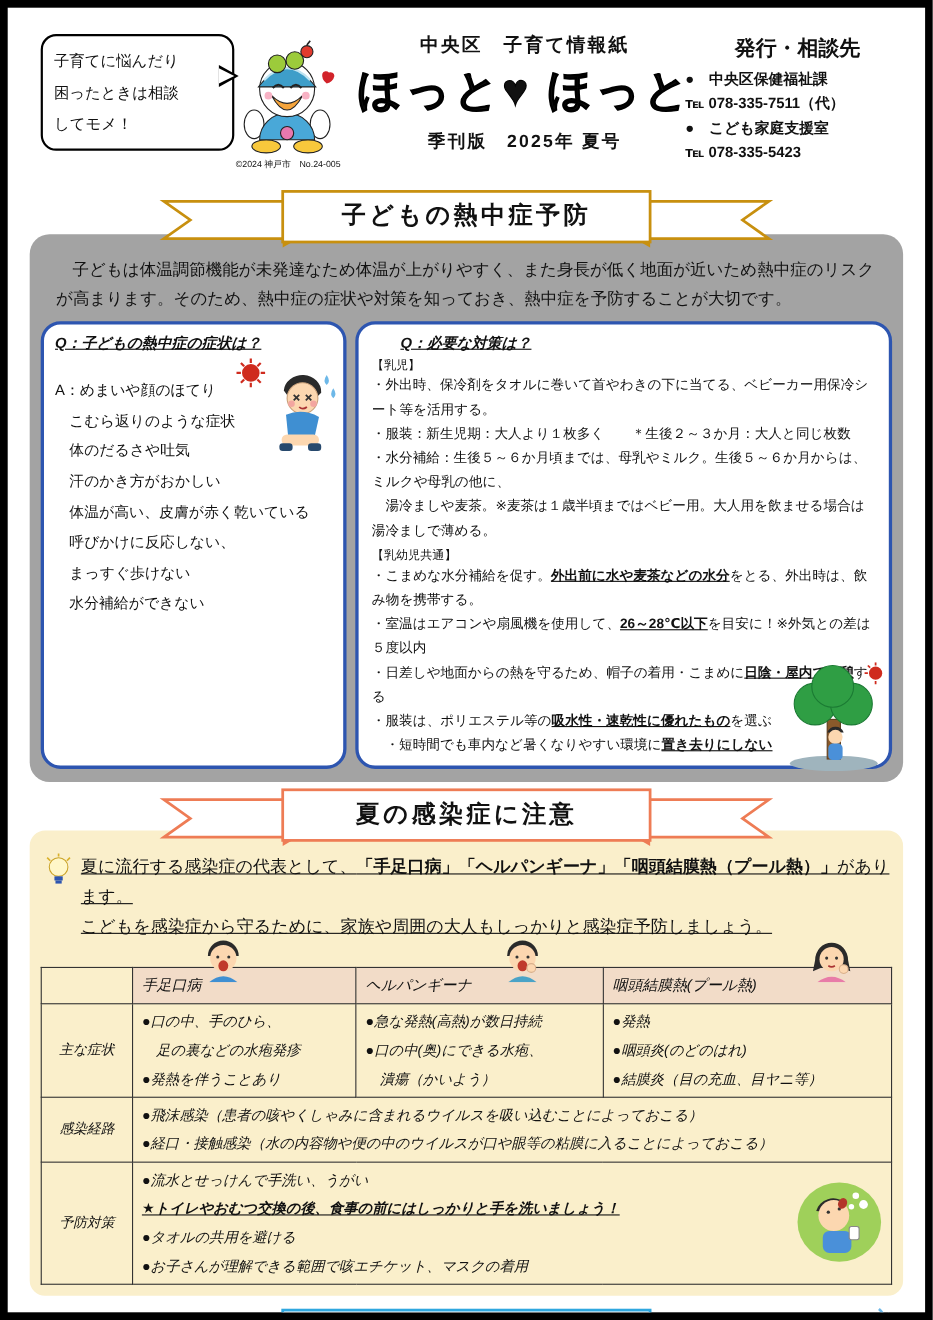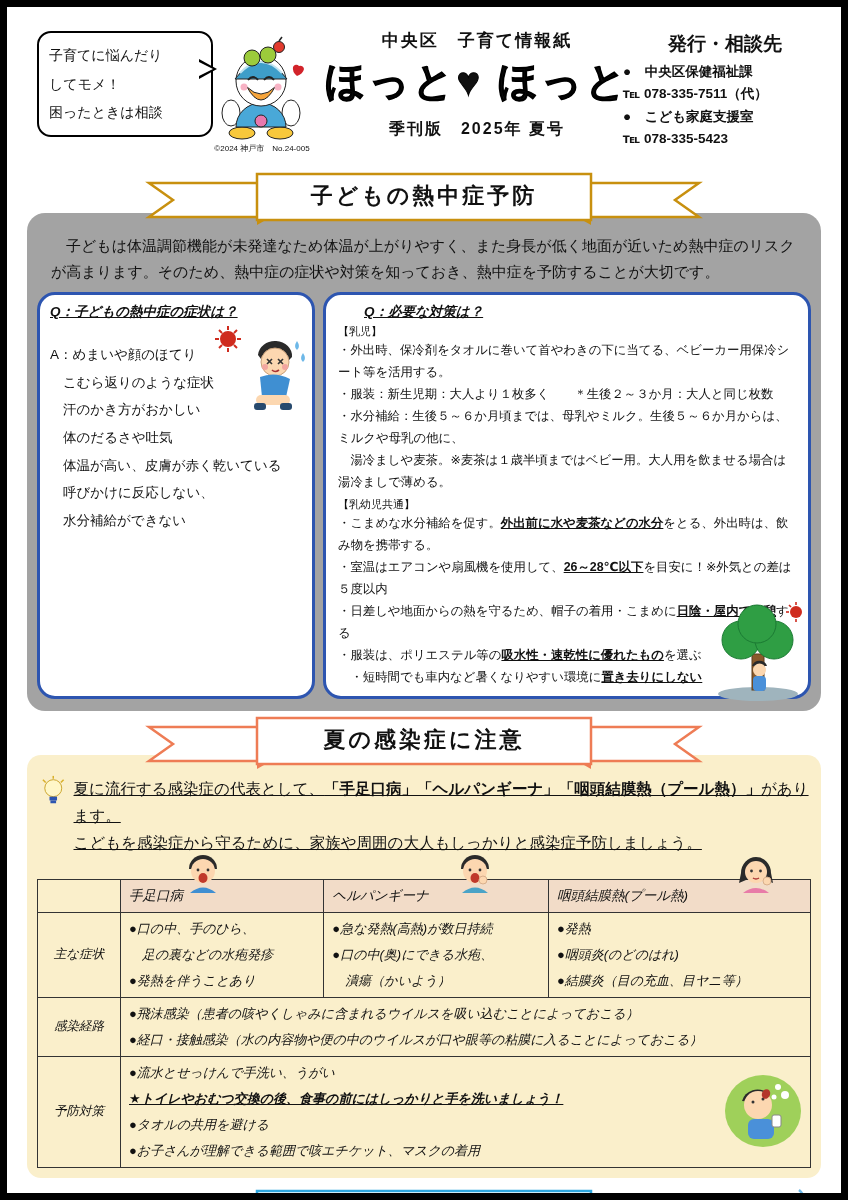--- a/index.html
+++ b/index.html
@@ -69,22 +69,22 @@
   .momicon{position:absolute;right:2px;top:-4px;z-index:6;}
 </style>
 </head>
 <body>
 
 <div class="page">
 
   <div class="hdr">
     <div class="bubble">
       <div>子育てに悩んだり</div>
+      <div>困ったときは相談</div>
       <div>してモメ！</div>
-      <div>困ったときは相談</div>
     </div>
 
     <div class="mascot-wrap">
       <svg width="92" height="106" viewBox="0 0 92 106">
         <ellipse cx="26" cy="98" rx="13" ry="6" fill="#f8c83c" stroke="#222"></ellipse>
         <ellipse cx="64" cy="98" rx="13" ry="6" fill="#f8c83c" stroke="#222"></ellipse>
         <ellipse cx="15" cy="78" rx="9" ry="13" fill="#fff" stroke="#222"></ellipse>
         <ellipse cx="75" cy="78" rx="9" ry="13" fill="#fff" stroke="#222"></ellipse>
         <path d="M20,92 a25,24 0 0 1 50,0 z" fill="#49a8d8" stroke="#222"></path>
         <circle cx="45" cy="86" r="6" fill="#e878ae" stroke="#222"></circle>
@@ -162,24 +162,25 @@
           <circle cx="51" cy="42" r="3" fill="#f3a6a0"></circle>
           <circle cx="71" cy="42" r="3" fill="#f3a6a0"></circle>
           <path d="M46,52 q15,-6 30,2 l-4,18 q-12,6 -24,0 z" fill="#3f8fd2"></path>
           <rect x="42" y="70" width="34" height="10" rx="5" fill="#fcd7b0"></rect>
           <rect x="40" y="78" width="12" height="7" rx="3" fill="#27496d"></rect>
           <rect x="66" y="78" width="12" height="7" rx="3" fill="#27496d"></rect>
         </svg>
         <div class="sym-lines">
             <div class="ln">A：めまいや顔のほてり</div>
             <div class="ln">こむら返りのような症状</div>
+            <div class="ln">体のだるさや吐気</div>
             <div class="ln">汗のかき方がおかしい</div>
-            <div class="ln">体のだるさや吐気</div>
             <div class="ln">体温が高い、皮膚が赤く乾いている</div>
             <div class="ln">呼びかけに反応しない、</div>
+            <div class="ln">まっすぐ歩けない</div>
             <div class="ln">水分補給ができない</div>
           </div>
       </div>
 
       <div class="qbox box-meas">
         <div class="qhead" style="margin-left:26px">Q：必要な対策は？</div>
         <div class="grp-h">【乳児】</div>
         <div class="ms-lines">
             <div class="ln"><span>・外出時、保冷剤をタオルに巻いて首やわきの下に当てる、ベビーカー用保冷シート等を活用する。</span></div>
             <div class="ln"><span>・服装：新生児期：大人より１枚多く　　＊生後２～３か月：大人と同じ枚数</span></div>

